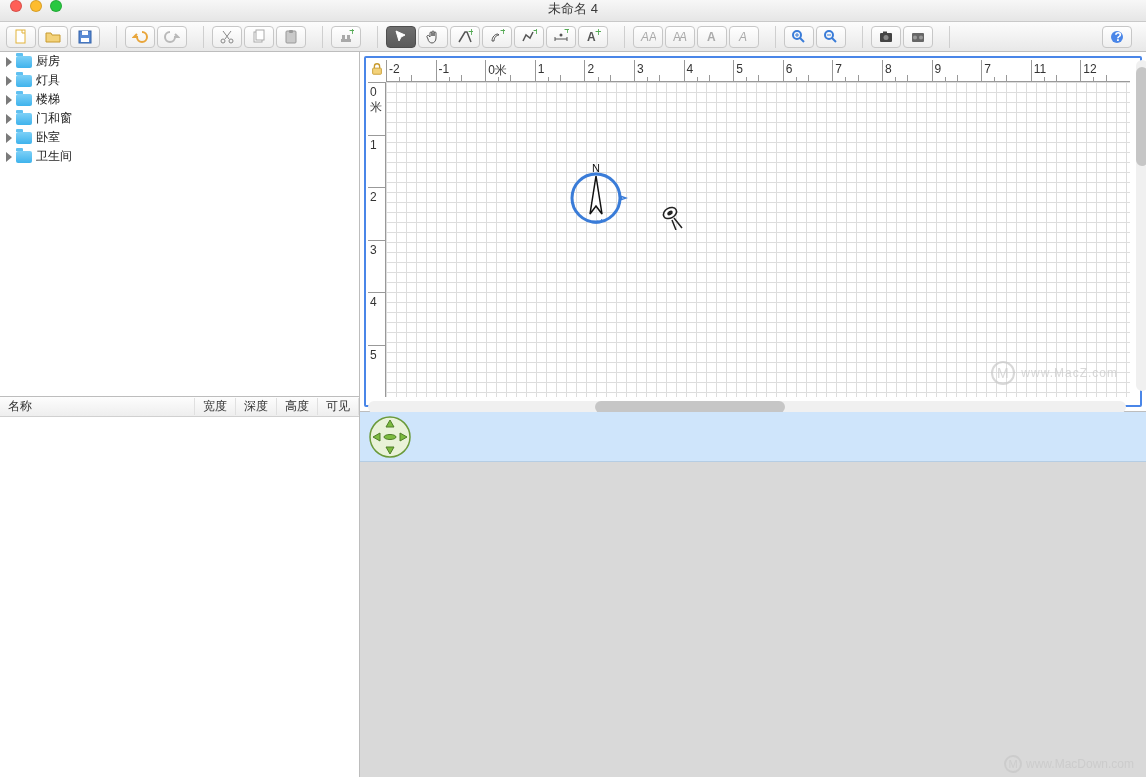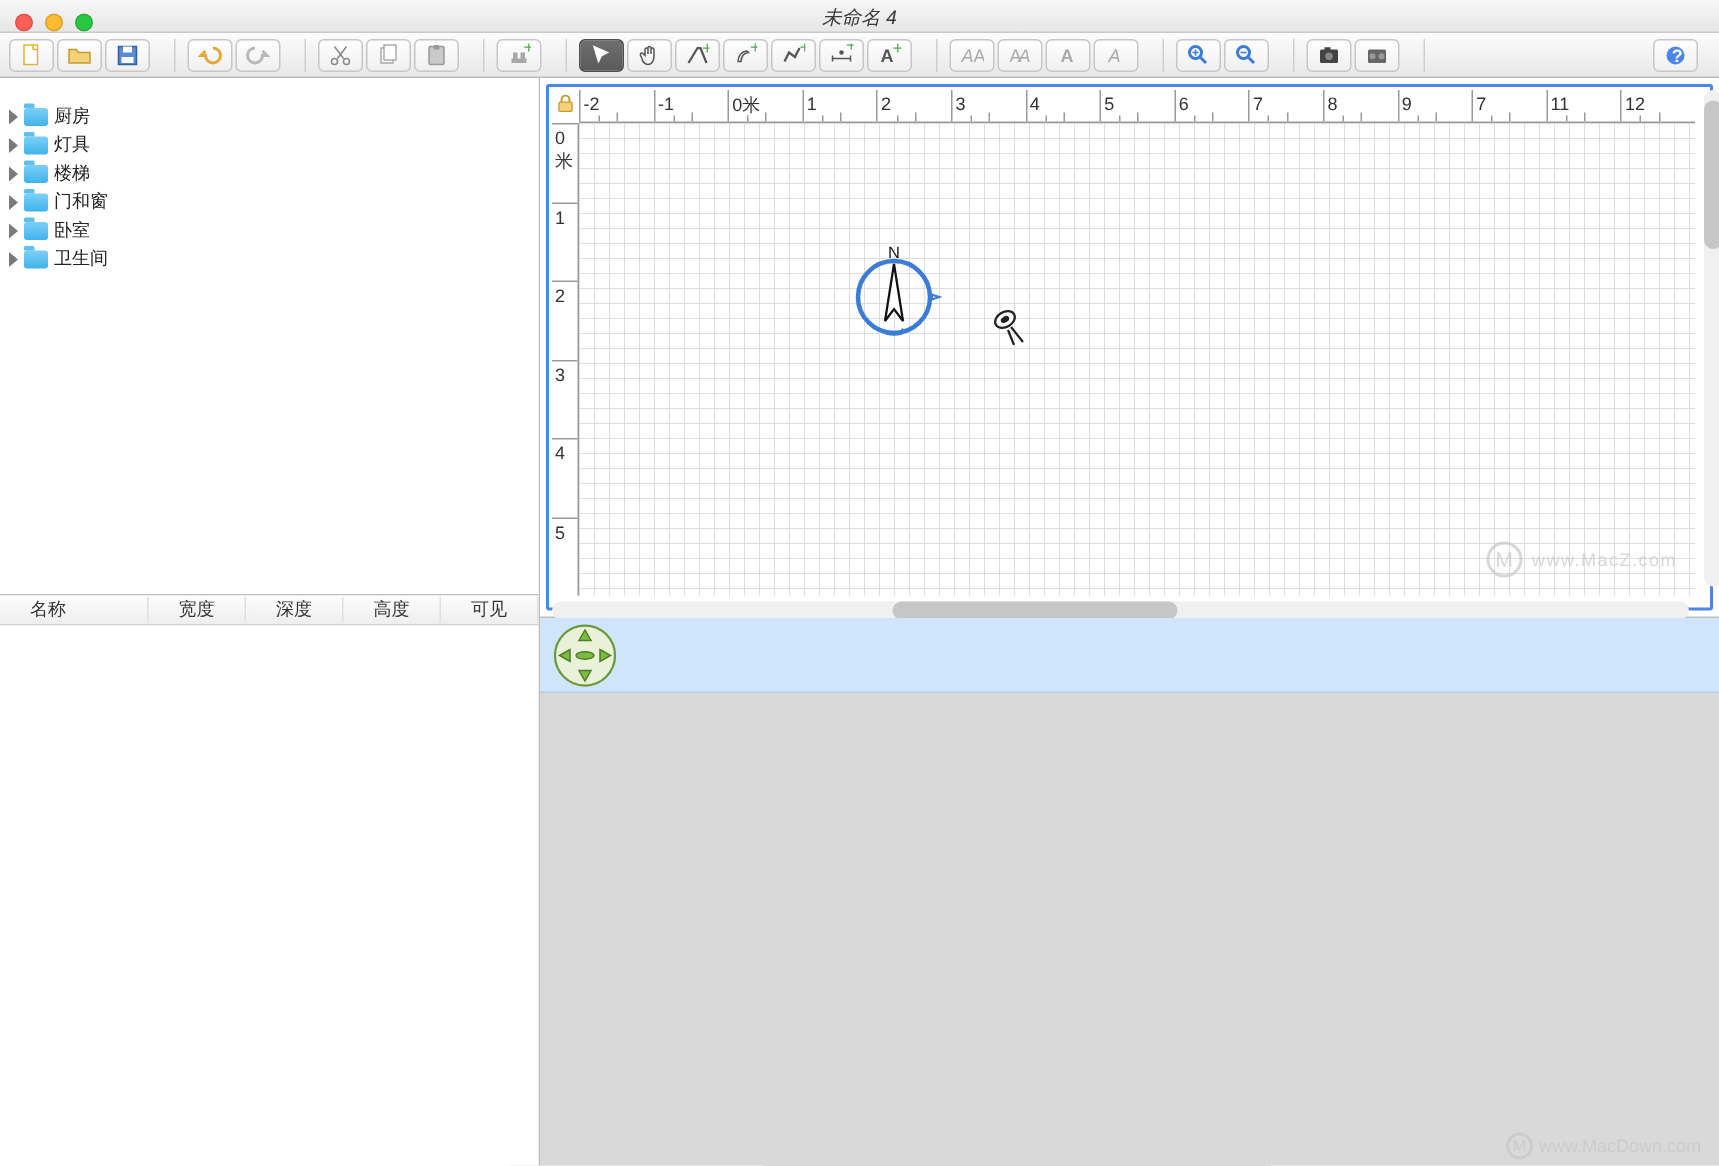--- a/index.html
+++ b/index.html
@@ -1,45 +1,45 @@
 <!DOCTYPE html>
 <html><head>
 <meta charset="utf-8">
 <style>
 * { box-sizing: border-box; margin: 0; padding: 0; font-family: -apple-system, "Helvetica Neue", Arial, sans-serif; font-size: 12px; }
 html, body { width: 1146px; height: 777px; overflow: hidden; background: #ececec; }
 
-.titlebar { height: 22px; background: linear-gradient(#f7f7f7, #e6e6e6); display: flex; align-items: flex-end; position: relative; border-bottom: 1px solid #c9c9c9; font-style: italic; }
+.titlebar { height: 22px; background: linear-gradient(#f7f7f7, #e6e6e6); display: flex; align-items: flex-start; position: relative; border-bottom: 1px solid #c9c9c9; }
 .traffic-lights { display: flex; gap: 8px; margin-left: 10px; }
 .tl { width: 12px; height: 12px; border-radius: 50%; border: 0.5px solid rgba(0,0,0,0.15); }
 .tl.red { background: #ff5f57; }
 .tl.yellow { background: #febc2e; }
 .tl.green { background: #28c840; }
 .title { position: absolute; left: 0; right: 0; text-align: center; font-size: 13px; color: #3a3a3a; }
 
 .toolbar { height: 30px; background: linear-gradient(#fcfcfc, #e8e8e8); border-bottom: 1px solid #bdbdbd; display: flex; align-items: center; padding: 0 6px; gap: 4px; }
 .tb-group { display: flex; gap: 2px; margin-right: 8px; }
 .tb-btn { width: 30px; height: 22px; background: linear-gradient(#ffffff, #efefef); border: 1px solid #c7c7c7; border-radius: 4px; display: flex; align-items: center; justify-content: center; cursor: pointer; }
 .tb-btn.active { background: linear-gradient(#6f6f6f, #5a5a5a); border-color: #4e4e4e; }
 .tb-btn svg { width: 16px; height: 16px; }
 .tb-sep { width: 1px; height: 22px; background: #cfcfcf; margin: 0 4px; }
 .tb-spacer { flex: 1; }
 
 .main { display: flex; height: calc(777px - 22px - 30px); }
 .left-col { width: 360px; display: flex; flex-direction: column; border-right: 1px solid #bdbdbd; background: #fff; }
-.catalog { flex: 1; overflow: auto; background: #fff; border-bottom: 1px solid #bdbdbd; padding: 16px 0; text-align: right; }
+.catalog { flex: 1; overflow: auto; background: #fff; border-bottom: 1px solid #bdbdbd; padding: 0 0; text-align: right; }
 .cat-row { display: flex; align-items: center; height: 19px; padding-left: 6px; gap: 4px; cursor: pointer; }
 .tri { width: 0; height: 0; border-top: 5px solid transparent; border-bottom: 5px solid transparent; border-left: 6px solid #7a7a7a; }
 .folder-icon { width: 16px; height: 12px; background: linear-gradient(#7dd0f7, #3fb3ec); border-radius: 2px; position: relative; }
 .folder-icon::before { content: ""; position: absolute; top: -3px; left: 0; width: 7px; height: 3px; background: #5fc0f0; border-radius: 1px 1px 0 0; }
 .cat-label { font-size: 12px; color: #222; }
 
 .furniture-panel { height: 380px; display: flex; flex-direction: column; }
 .fp-header { height: 20px; background: linear-gradient(#fdfdfd, #eeeeee); border-bottom: 1px solid #d0d0d0; display: flex; align-items: center; font-size: 11px; color: #333; }
-.fp-header span { padding: 0 20px; border-right: 1px solid #e0e0e0; }
+.fp-header span { padding: 0 8px; border-right: 1px solid #e0e0e0; }
 .fp-header span:first-child { flex: 1; }
 .fp-body { flex: 1; background: #fff; }
 
 .right-col { flex: 1; display: flex; flex-direction: column; }
 .plan-wrap { height: 360px; background: #fff; border-bottom: 1px solid #bdbdbd; position: relative; padding: 4px; }
 .plan-border { position: absolute; inset: 4px; border: 2px solid #4a86e8; border-radius: 2px; }
 .plan-inner { position: absolute; inset: 8px; background: #fff; }
 .ruler-h { position: absolute; left: 18px; right: 8px; top: 0; height: 22px; border-bottom: 1px solid #999; display: flex; font-size: 10px; color: #333; }
 .ruler-h div { flex: 1; border-left: 1px solid #999; position: relative; }
 .ruler-h div span { position: absolute; top: 2px; left: 2px; }

